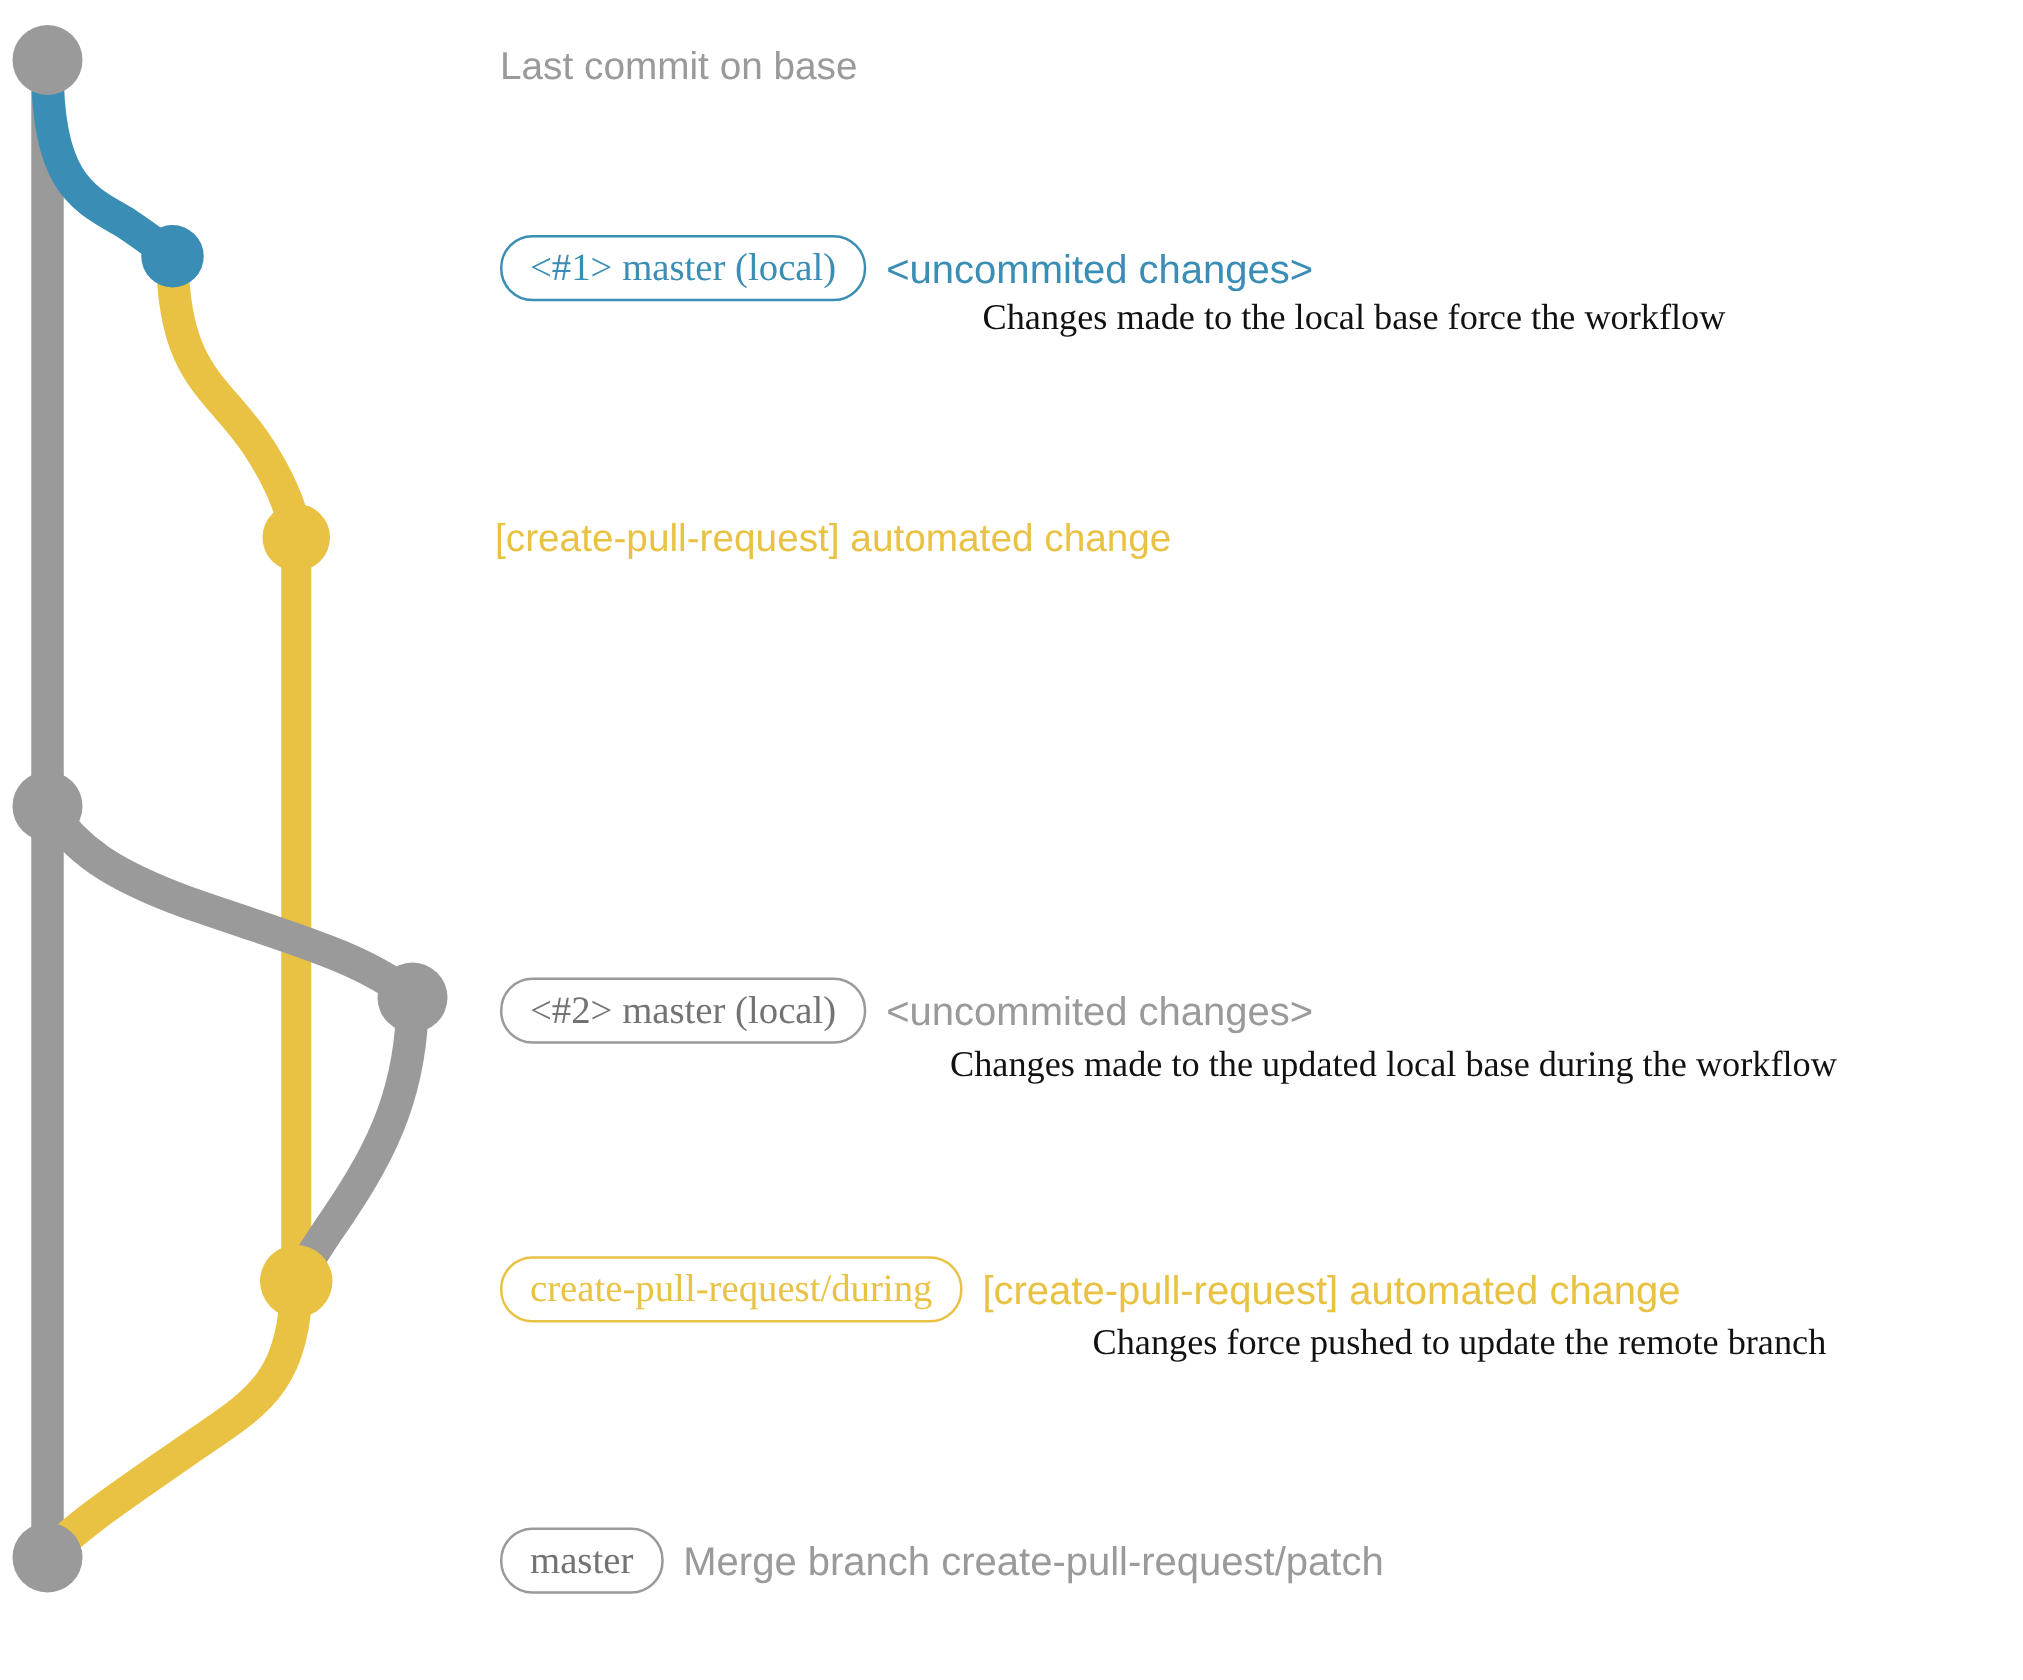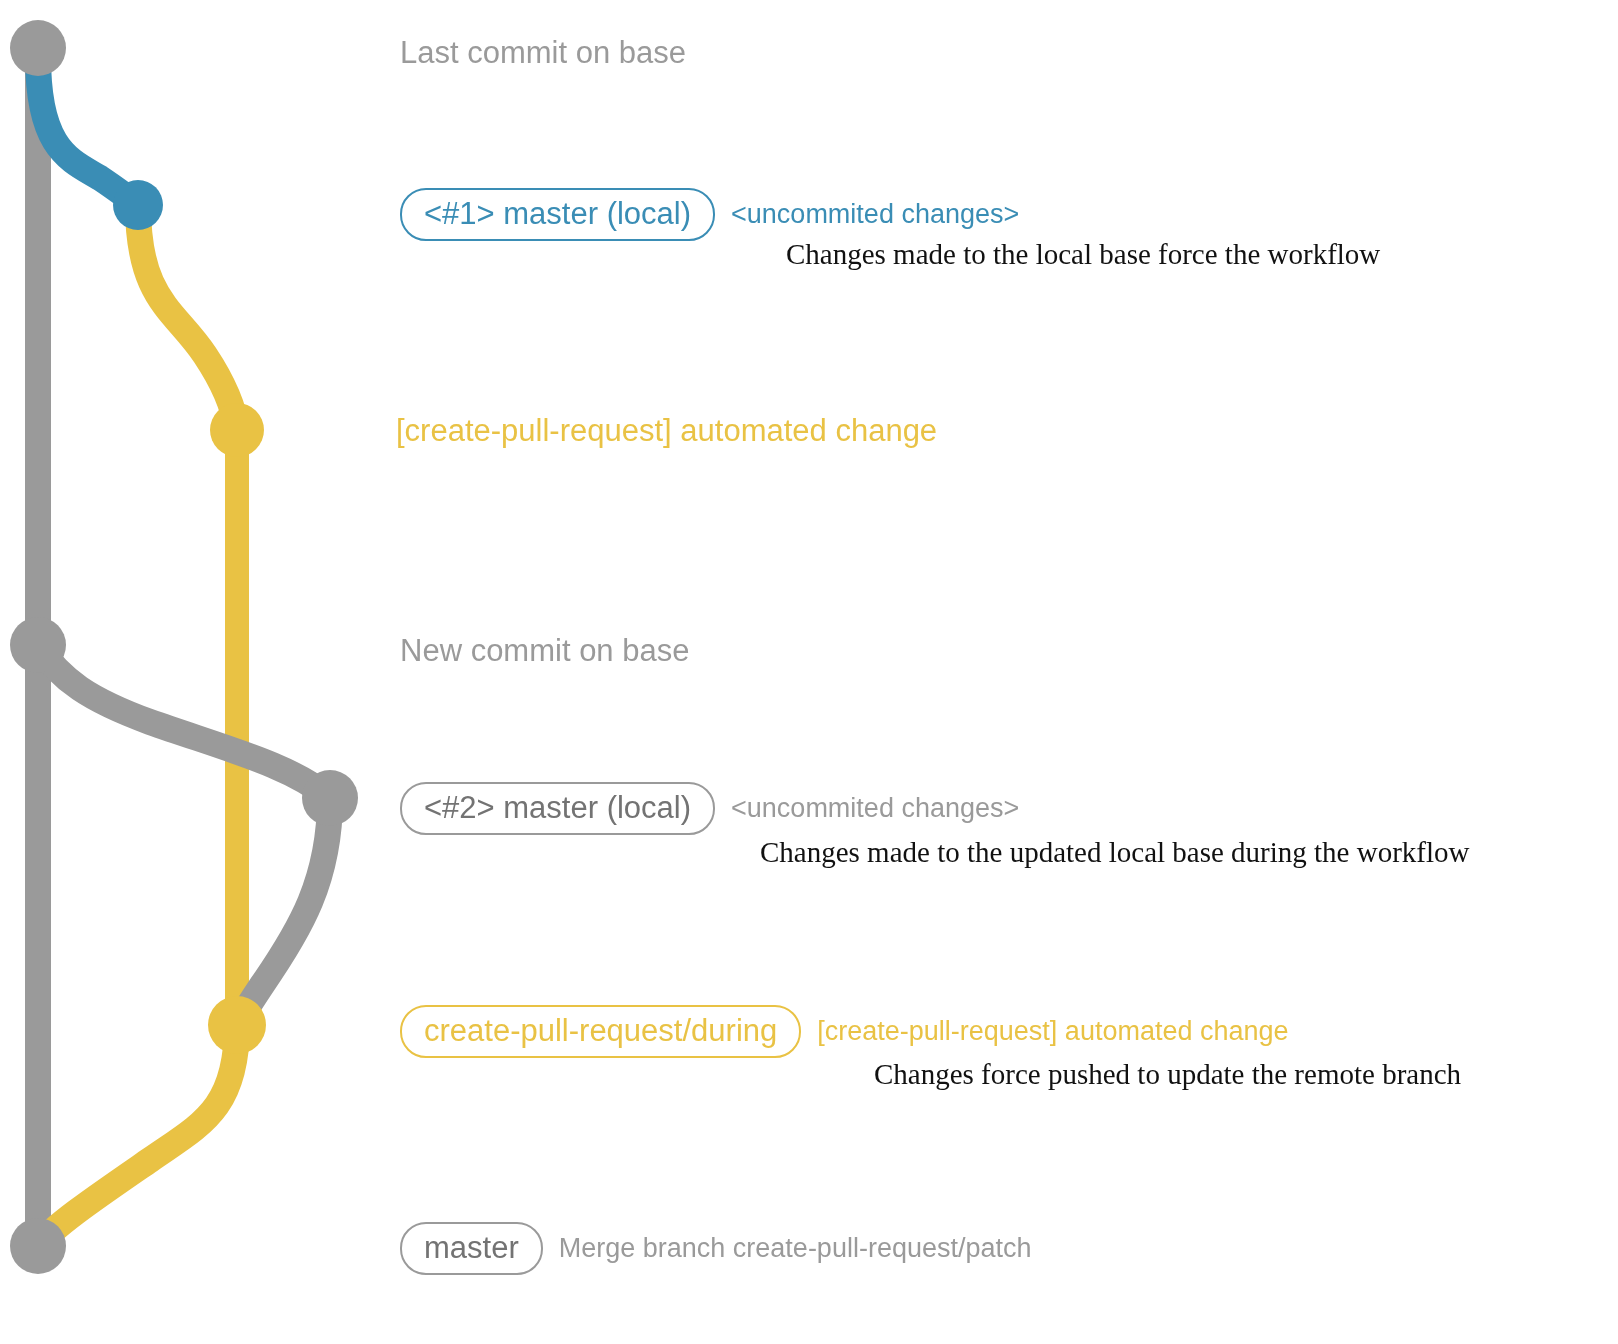--- a/index.html
+++ b/index.html
@@ -36,35 +36,36 @@
     align-items: center;
     justify-content: center;
     border: 2px solid #9a9a9a;
     border-radius: 26px;
     padding: 8px 22px 10px 22px;
     font-size: 31px;
     line-height: 1;
     color: #9a9a9a;
     background: #ffffff;
     box-sizing: border-box;
+    font-family: Liberation Serif, serif;
   }
   .badge.blue {
     border-color: #3a8db5;
     color: #3a8db5;
   }
   .badge.yellow {
     border-color: #e9c244;
     color: #e9c244;
   }
   .badge.gray {
     border-color: #9a9a9a;
     color: #737373;
   }
   .commit-msg {
-    font-size: 27px;
+    font-size: 32px;
     line-height: 1;
     margin-left: 16px;
     color: #9a9a9a;
   }
   .commit-msg.blue { color: #3a8db5; }
   .commit-msg.yellow { color: #e9c244; }
   .commit-msg.gray { color: #9a9a9a; }
   .standalone-msg {
     position: absolute;
     font-size: 31px;
@@ -115,21 +116,20 @@
   <div class="standalone-msg gray" style="left:400px; top:37px;">Last commit on base</div>
 
   <div class="row" style="left:400px; top:188px;">
     <span class="badge blue">&lt;#1&gt; master (local)</span>
     <span class="commit-msg blue">&lt;uncommited changes&gt;</span>
   </div>
   <div class="note" style="left:786px; top:240px;">Changes made to the local base force the workflow</div>
 
   <div class="standalone-msg yellow" style="left:396px; top:415px;">[create-pull-request] automated change</div>
 
-  <div class="standalone-msg gray" style="left:400px; top:635px;">New commit on base</div>
 
   <div class="row" style="left:400px; top:782px;">
     <span class="badge gray">&lt;#2&gt; master (local)</span>
     <span class="commit-msg gray">&lt;uncommited changes&gt;</span>
   </div>
   <div class="note" style="left:760px; top:838px;">Changes made to the updated local base during the workflow</div>
 
   <div class="row" style="left:400px; top:1005px;">
     <span class="badge yellow">create-pull-request/during</span>
     <span class="commit-msg yellow">[create-pull-request] automated change</span>

